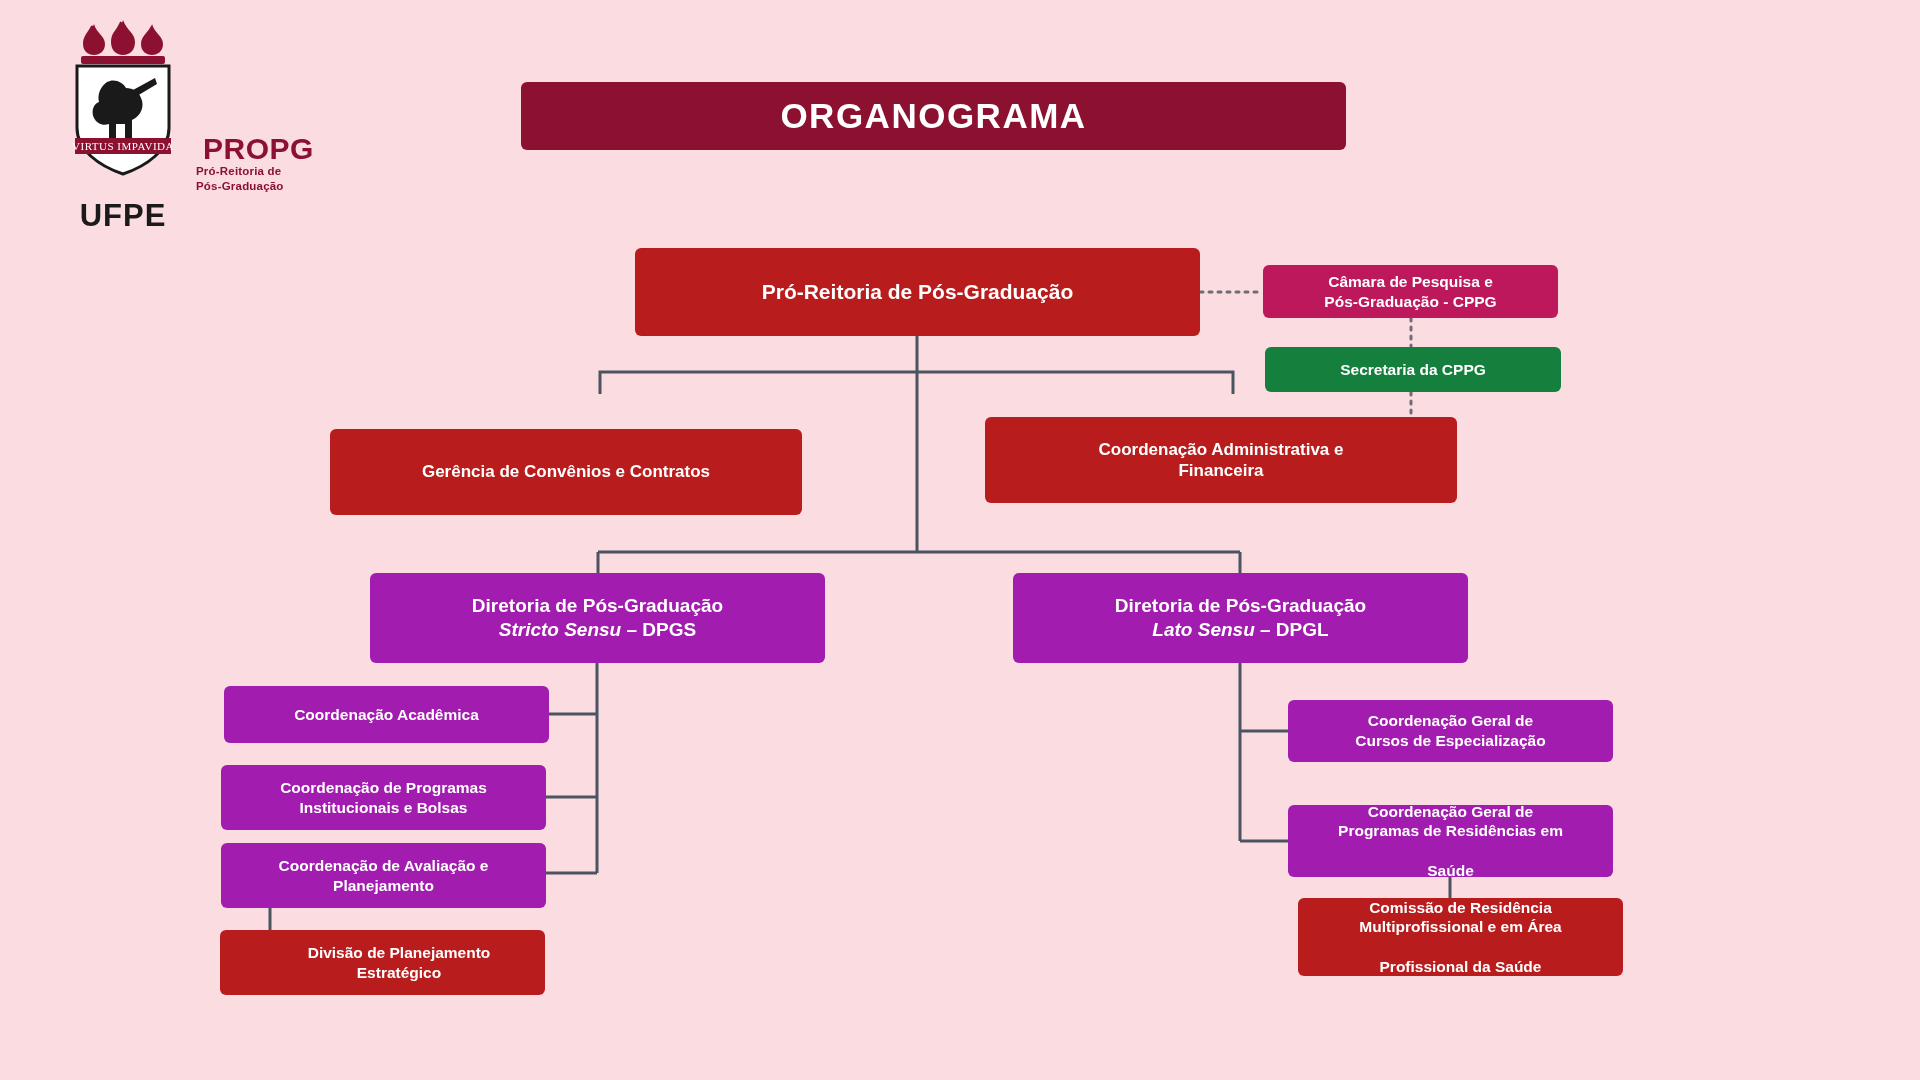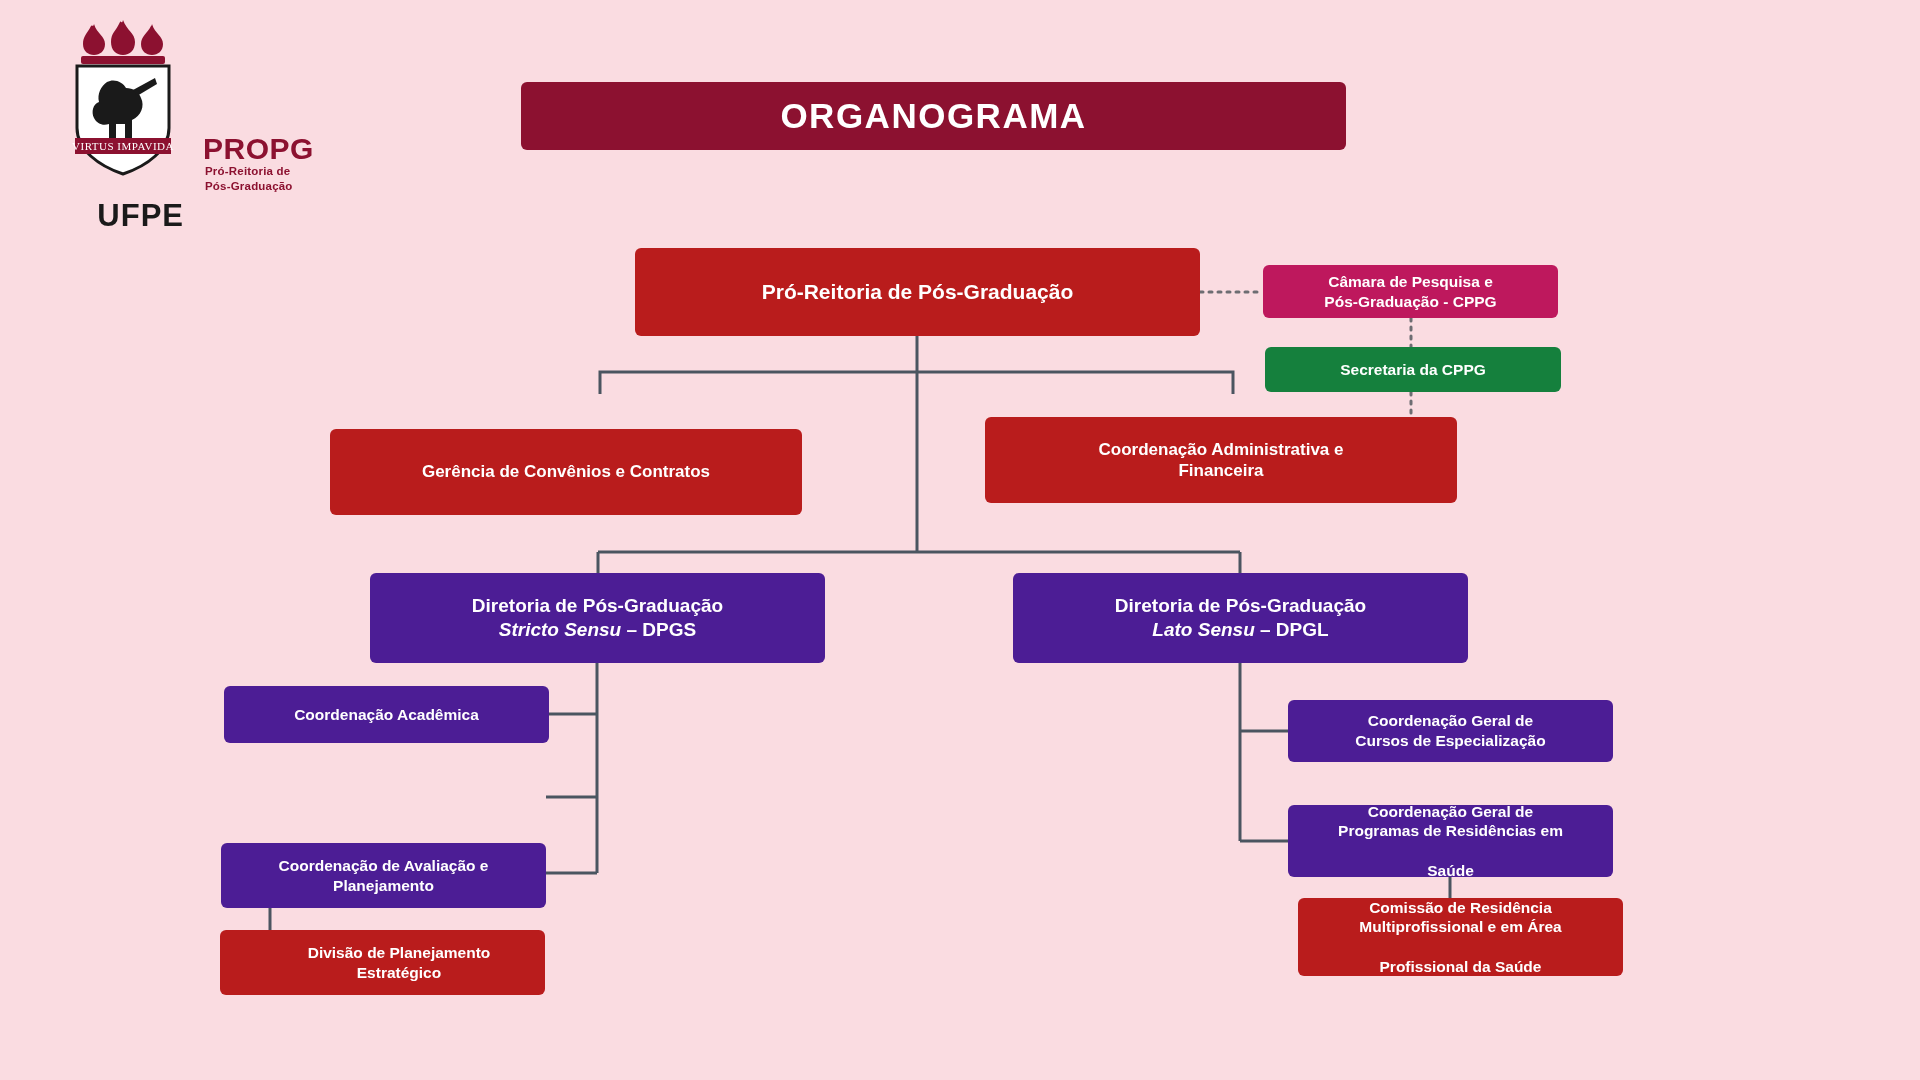--- a/index.html
+++ b/index.html
@@ -45,38 +45,38 @@
     left: 15px;
     top: 6px;
     width: 120px;
     height: 160px;
   }
   #ufpe-text {
     position: absolute;
     left: 14px;
     top: 184px;
     width: 122px;
-    text-align: right;
+    text-align: center;
     font-size: 31px;
     font-weight: bold;
     color: #1a1a1a;
     letter-spacing: 1px;
   }
   #propg-text {
     position: absolute;
     left: 155px;
     top: 118px;
     color: #8c1130;
     font-size: 30px;
     font-weight: bold;
     letter-spacing: 0.5px;
   }
   #propg-sub {
     position: absolute;
-    left: 157px;
+    left: 148px;
     top: 150px;
     color: #8c1130;
     font-size: 11.5px;
     font-weight: bold;
     line-height: 1.28;
     letter-spacing: 0.2px;
     width: 130px;
   }
 
   
@@ -107,21 +107,21 @@
     align-items: center;
     justify-content: center;
     text-align: center;
     font-weight: bold;
     line-height: 1.26;
     box-sizing: border-box;
     padding: 6px 12px;
   }
   .node .line2 { display: block; }
   .slate   { background: #b91c1c; color: #ffffff; }
-  .maroon  { background: #4c1d95; color: #ffffff; border-radius: 6px; }
+  .maroon  { background: #a21caf; color: #ffffff; border-radius: 6px; }
   .grey    { background: #be185d; color: #ffffff; }
   .greyalt { background: #15803d; color: #ffffff; }
   em.it { font-style: italic; }
 
   
   #n-propg      { left: 635px; top: 248px; width: 565px; height: 88px; font-size: 21px; }
   #n-cppg       { left: 1263px; top: 265px; width: 295px; height: 53px; font-size: 15.5px; }
   #n-secretaria { left: 1265px; top: 347px; width: 296px; height: 45px; font-size: 15.5px; }
   #n-gerencia   { left: 330px; top: 417px; width: 472px; height: 86px; font-size: 17px; margin-top: 12px; }
   #n-coord-adm  { left: 985px; top: 417px; width: 472px; height: 86px; font-size: 17px; }
@@ -243,20 +243,26 @@
     <span>
       <span>Diretoria de Pós-Graduação</span><br>
       <em class="it">Lato Sensu</em><span> – DPGL</span>
     </span>
   </div>
 
   <div id="n-acad" class="node maroon">
     <span>Coordenação Acadêmica</span>
   </div>
 
+  <div id="n-progr" class="node maroon">
+    <span>
+      <span>Coordenação de Programas</span><br>
+      <span class="line2">Institucionais e Bolsas</span>
+    </span>
+  </div>
 
   <div id="n-avali" class="node maroon">
     <span>
       <span>Coordenação de Avaliação e</span><br>
       <span class="line2">Planejamento</span>
     </span>
   </div>
 
   <div id="n-divisao" class="node slate">
     <span>

